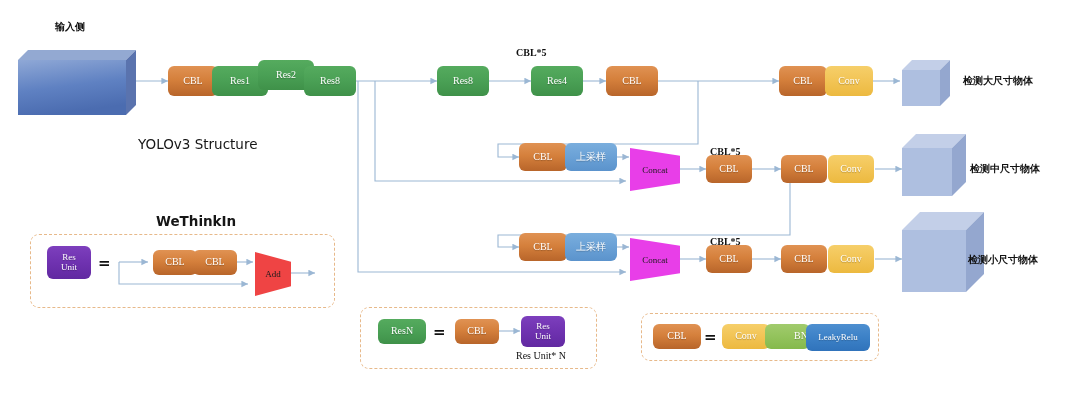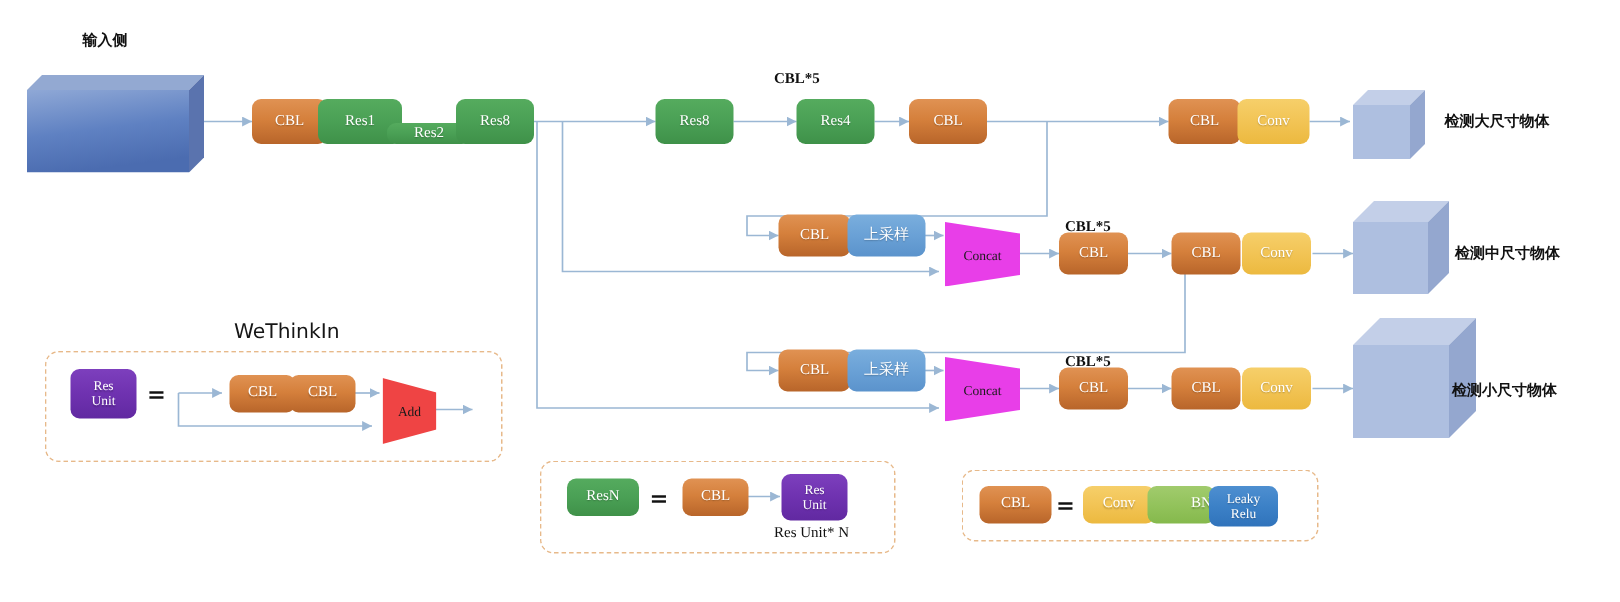--- a/index.html
+++ b/index.html
@@ -137,39 +137,40 @@
 
       <path d="M119,262 L148,262" marker-end="url(#ar)"></path>
       <path d="M119,262 L119,284 L248,284" marker-end="url(#ar)"></path>
       <path d="M236,262 L253,262" marker-end="url(#ar)"></path>
       <path d="M288,273 L315,273" marker-end="url(#ar)"></path>
 
       <path d="M497,331 L520,331" marker-end="url(#ar)"></path>
     </g>
   </svg>
 
-  <div class="title" style="left:156px;top:213px;">WeThinkIn</div>
+  <div class="title" style="left:138px;top:136px;">YOLOv3 Structure</div>
+  <div class="title" style="left:156px;top:213px;font-weight:bold;">WeThinkIn</div>
 
   <div class="cnlbl" style="left:55px;top:20px;">输入侧</div>
   <div class="inbox" style="left:18px;top:50px;width:118px;height:65px;">
     <svg width="118" height="65" viewBox="0 0 118 65">
       <polygon points="0,10 108,10 118,0 10,0" fill="#93a9d2"></polygon>
       <polygon points="108,10 118,0 118,55 108,65" fill="#5a73ae"></polygon>
       <linearGradient id="ig" x1="0" y1="0" x2="0.25" y2="1">
         <stop offset="0%" stop-color="#8fa8d6"></stop>
         <stop offset="55%" stop-color="#5f81c2"></stop>
         <stop offset="100%" stop-color="#4b6cb0"></stop>
       </linearGradient>
       <rect x="0" y="10" width="108" height="55" fill="url(#ig)"></rect>
     </svg>
   </div>
 
   <div class="node cbl" style="left:168px;top:66px;width:50px;height:30px;">CBL</div>
   <div class="node res" style="left:212px;top:66px;width:56px;height:30px;">Res1</div>
-  <div class="node res" style="left:258px;top:82px;width:56px;height:14px;">Res2</div>
+  <div class="node res" style="left:258px;top:60px;width:56px;height:30px;">Res2</div>
   <div class="node res" style="left:304px;top:66px;width:52px;height:30px;">Res8</div>
   <div class="node res" style="left:437px;top:66px;width:52px;height:30px;">Res8</div>
   <div class="node res" style="left:531px;top:66px;width:52px;height:30px;">Res4</div>
 
   <div class="lbl" style="left:516px;top:47px;">CBL*5</div>
   <div class="node cbl" style="left:606px;top:66px;width:52px;height:30px;">CBL</div>
   <div class="node cbl" style="left:779px;top:66px;width:48px;height:30px;">CBL</div>
   <div class="node conv" style="left:825px;top:66px;width:48px;height:30px;">Conv</div>
 
   <div class="node cbl" style="left:519px;top:143px;width:48px;height:28px;">CBL</div>
@@ -233,18 +234,18 @@
     <span>Res</span>
     <span>Unit</span>
   </div>
   <div class="caption" style="left:516px;top:350px;text-align:center;">Res Unit* N</div>
 
   <div class="dashbox" style="left:641px;top:313px;width:238px;height:48px;"></div>
   <div class="node cbl" style="left:653px;top:324px;width:48px;height:25px;">CBL</div>
   <div class="eqsign" style="left:704px;top:328px;">=</div>
   <div class="node conv" style="left:722px;top:324px;width:48px;height:25px;">Conv</div>
   <div class="node bn" style="left:765px;top:324px;width:45px;height:25px;padding-left:27px;">BN</div>
-  <div class="node relu" style="left:806px;top:324px;width:46px;height:27px;flex-direction:column;">
+  <div class="node relu" style="left:806px;top:324px;width:64px;height:27px;flex-direction:row;">
     <span>Leaky</span>
     <span>Relu</span>
   </div>
 
 </div>
 
 </body></html>

